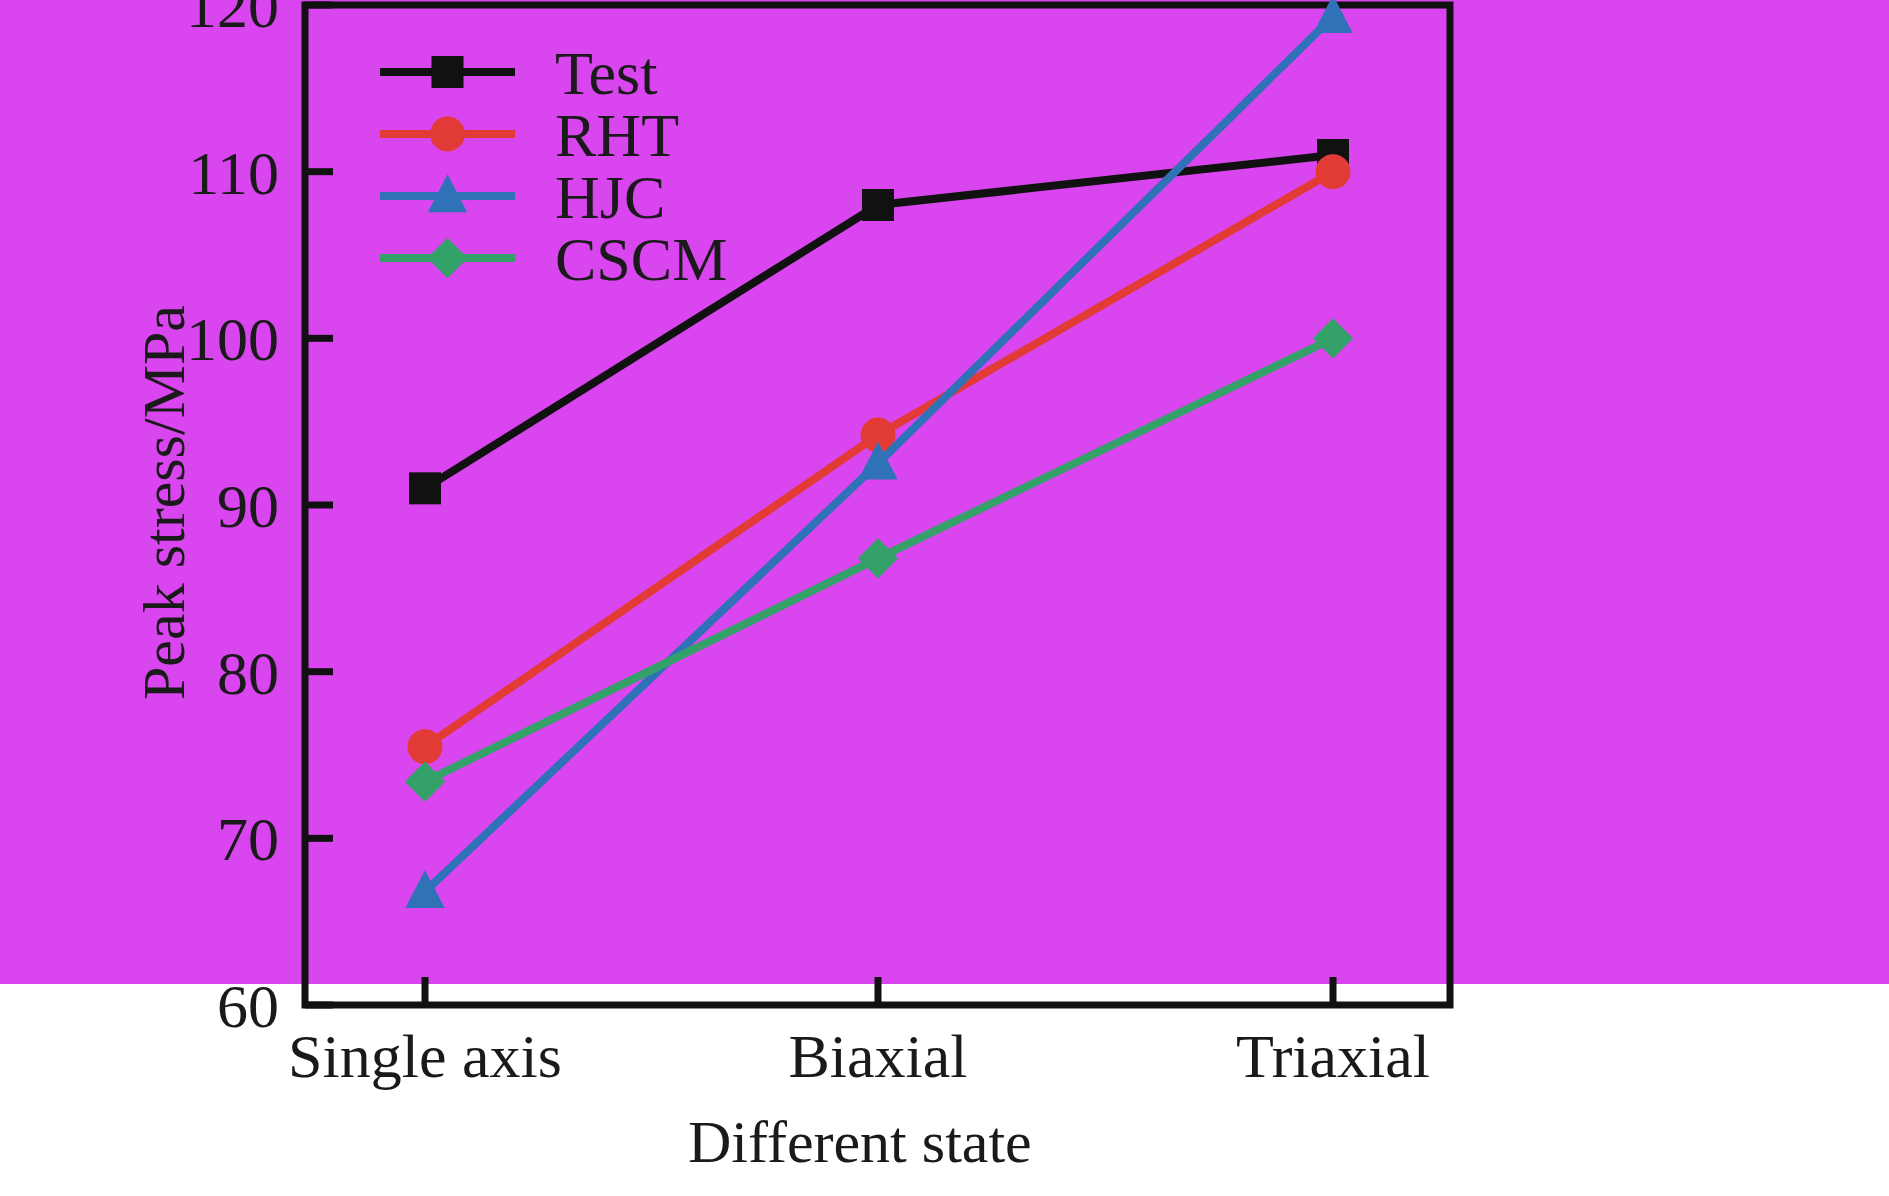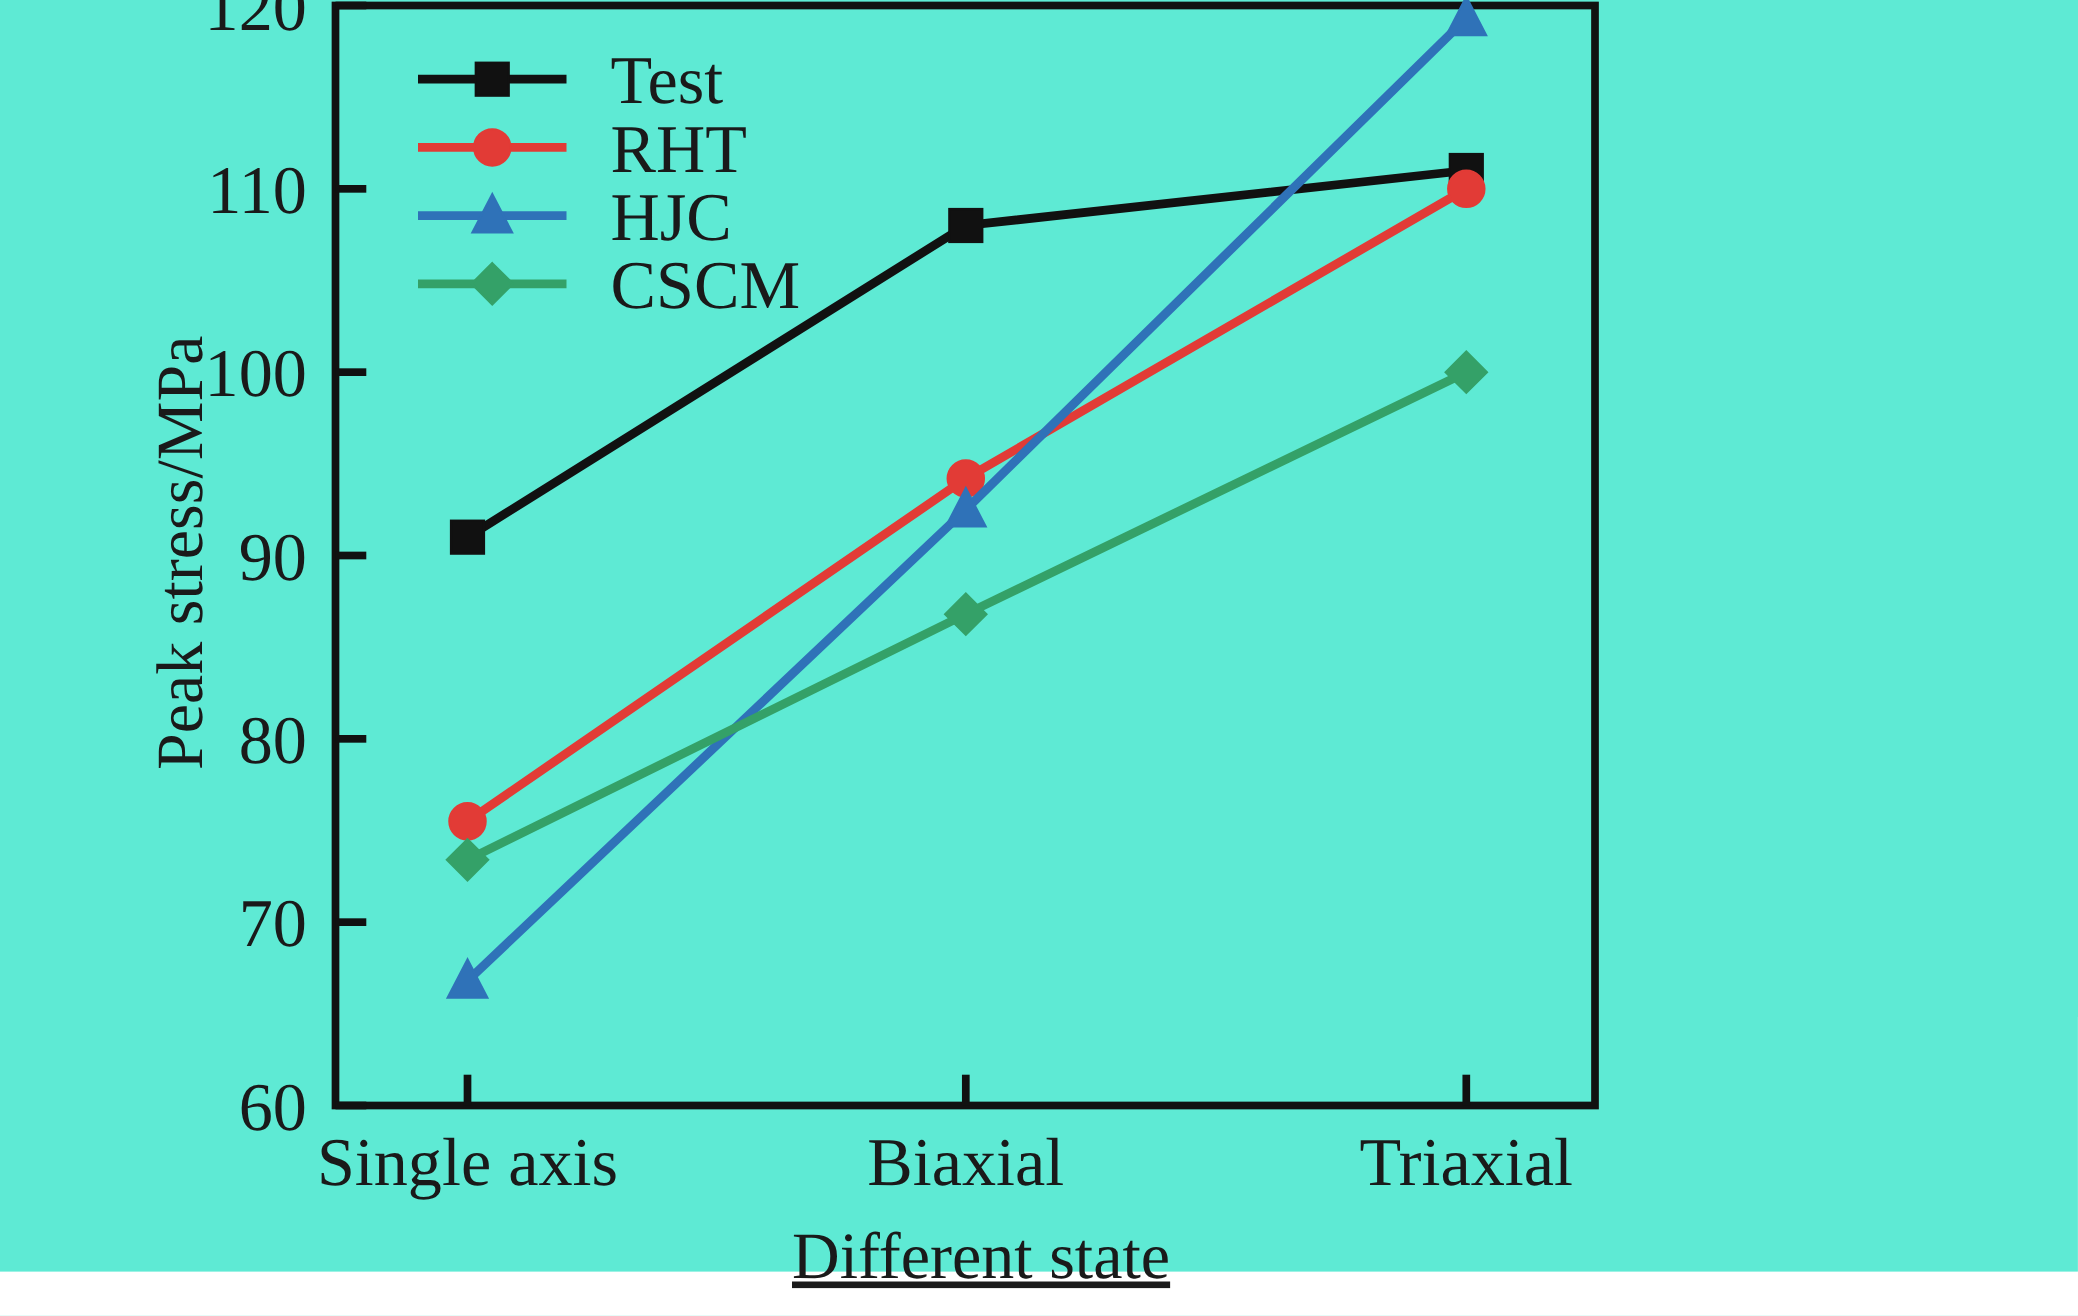--- a/index.html
+++ b/index.html
@@ -9,22 +9,22 @@
   }
   body {
     width: 1889px;
     height: 1196px;
     font-family: "Liberation Serif", "DejaVu Serif", serif;
     overflow: hidden;
   }
   #figure {
     position: relative;
     width: 1889px;
-    height: 1156px;
-    background: #5eead4;
+    height: 984px;
+    background: #d946ef;
   }
   #chart-svg {
     position: absolute;
     left: 0;
     top: 0;
   }
   .axis-title {
     position: absolute;
     color: #1a1a1a;
     font-size: 60px;
@@ -32,23 +32,22 @@
     white-space: nowrap;
     letter-spacing: 0px;
   }
   #ylabel {
     transform-origin: 0 0;
     transform: rotate(-90deg);
     left: 130px;
     top: 700px;
   }
   #xlabel {
-    left: 720px;
+    left: 688px;
     top: 1108px;
-    text-decoration: underline;
   }
   .tick-text {
     font-family: "Liberation Serif", "DejaVu Serif", serif;
     font-size: 62px;
     fill: #1a1a1a;
   }
   .cat-text {
     font-family: "Liberation Serif", "DejaVu Serif", serif;
     font-size: 62px;
     fill: #1a1a1a;

